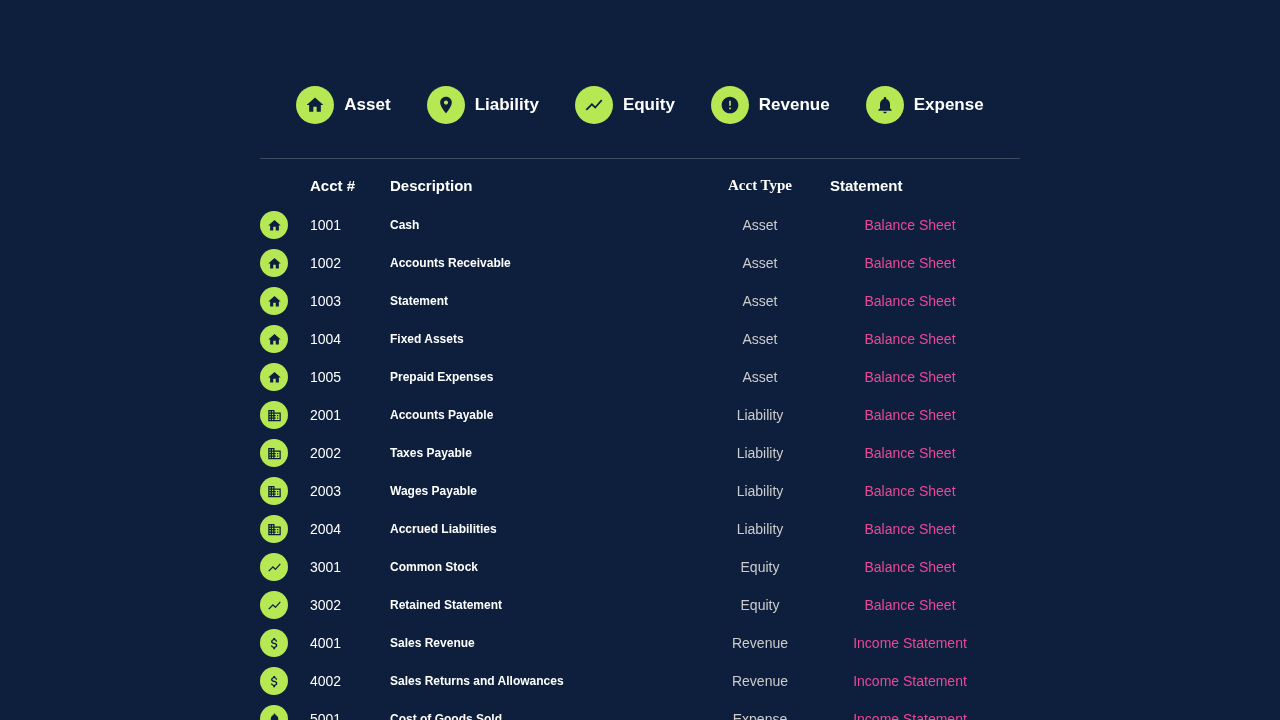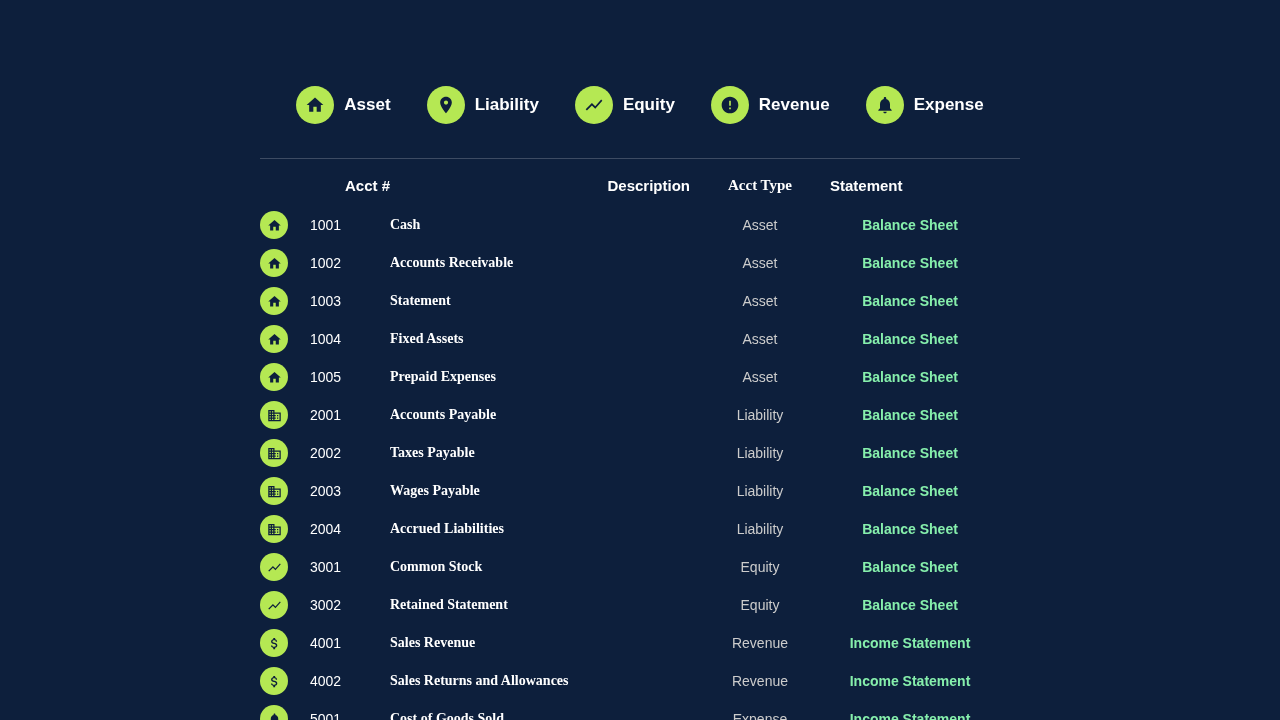--- a/index.html
+++ b/index.html
@@ -73,54 +73,52 @@
       display: grid;
       grid-template-columns: 50px 80px 300px 140px 160px;
       padding: 8px 0;
       margin-bottom: 4px;
     }
 
     .table-header span {
       font-weight: 700;
       font-size: 15px;
       color: #ffffff;
-      text-align: right;
     }
 
     .table-row {
       display: grid;
       grid-template-columns: 50px 80px 300px 140px 160px;
       align-items: center;
       padding: 5px 0;
     }
 
     .table-row .acct-num {
       font-size: 14px;
       color: #ffffff;
       font-weight: 400;
     }
 
     .table-row .description {
-      font-size: 14px;
+      font-size: 12px;
       font-weight: 700;
       color: #ffffff;
-      font-family: Liberation Serif, serif;
     }
 
     .table-row .acct-type {
       font-size: 14px;
       color: #cccccc;
       font-weight: 400;
       text-align: center;
     }
 
     .table-row .statement {
       font-size: 14px;
-      color: #86efac;
-      font-weight: 700;
+      color: #ec4899;
+      font-weight: 400;
       text-align: center;
     }
 
     .row-icon {
       width: 28px;
       height: 28px;
       border-radius: 50%;
       background: #b5e853;
       display: flex;
       align-items: center;

